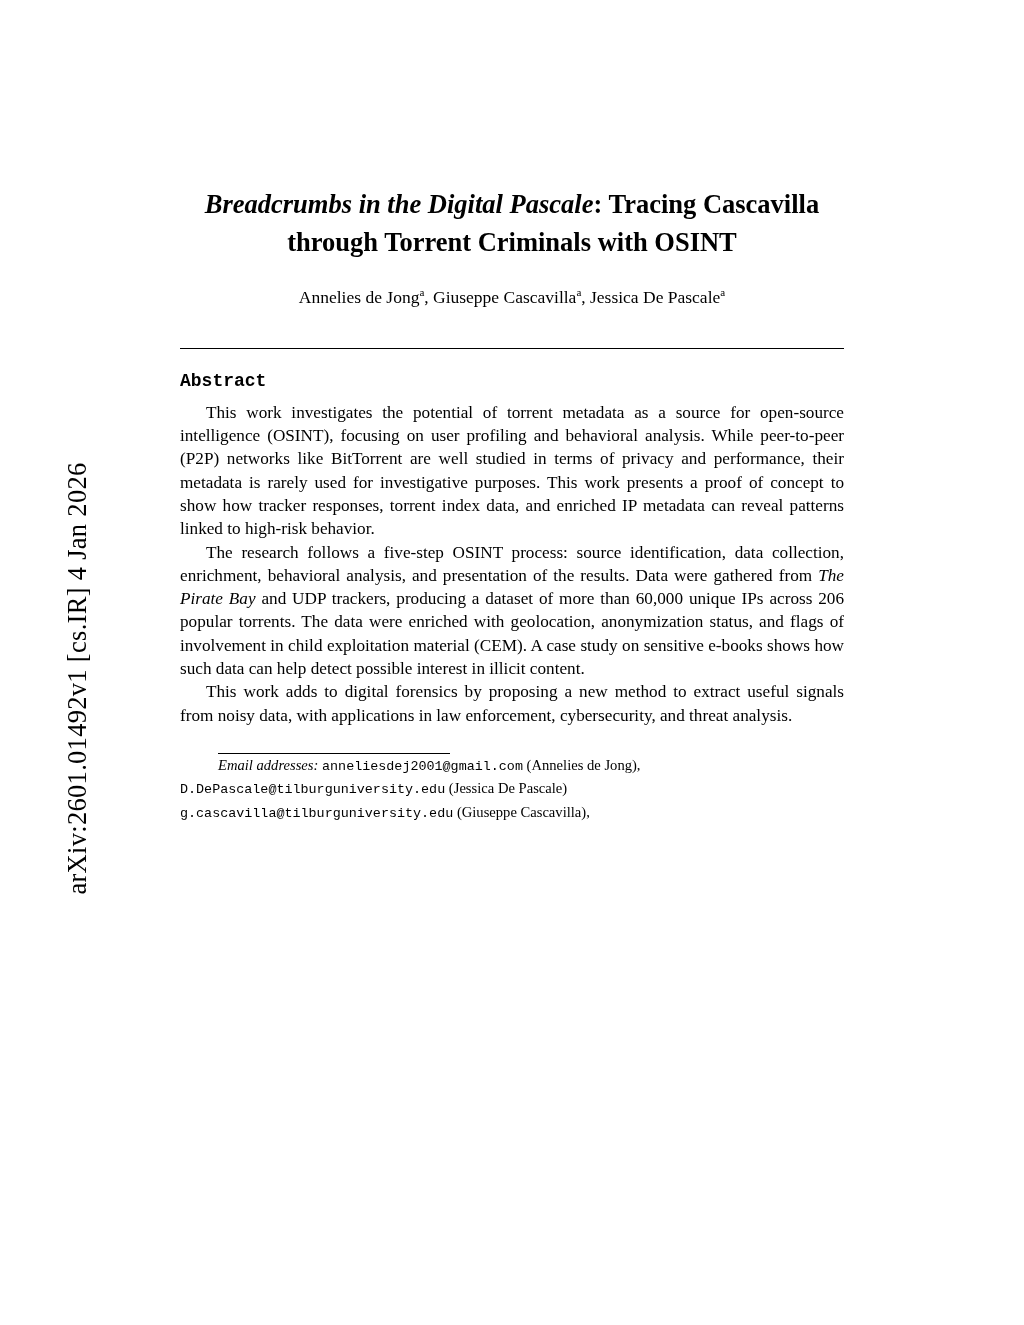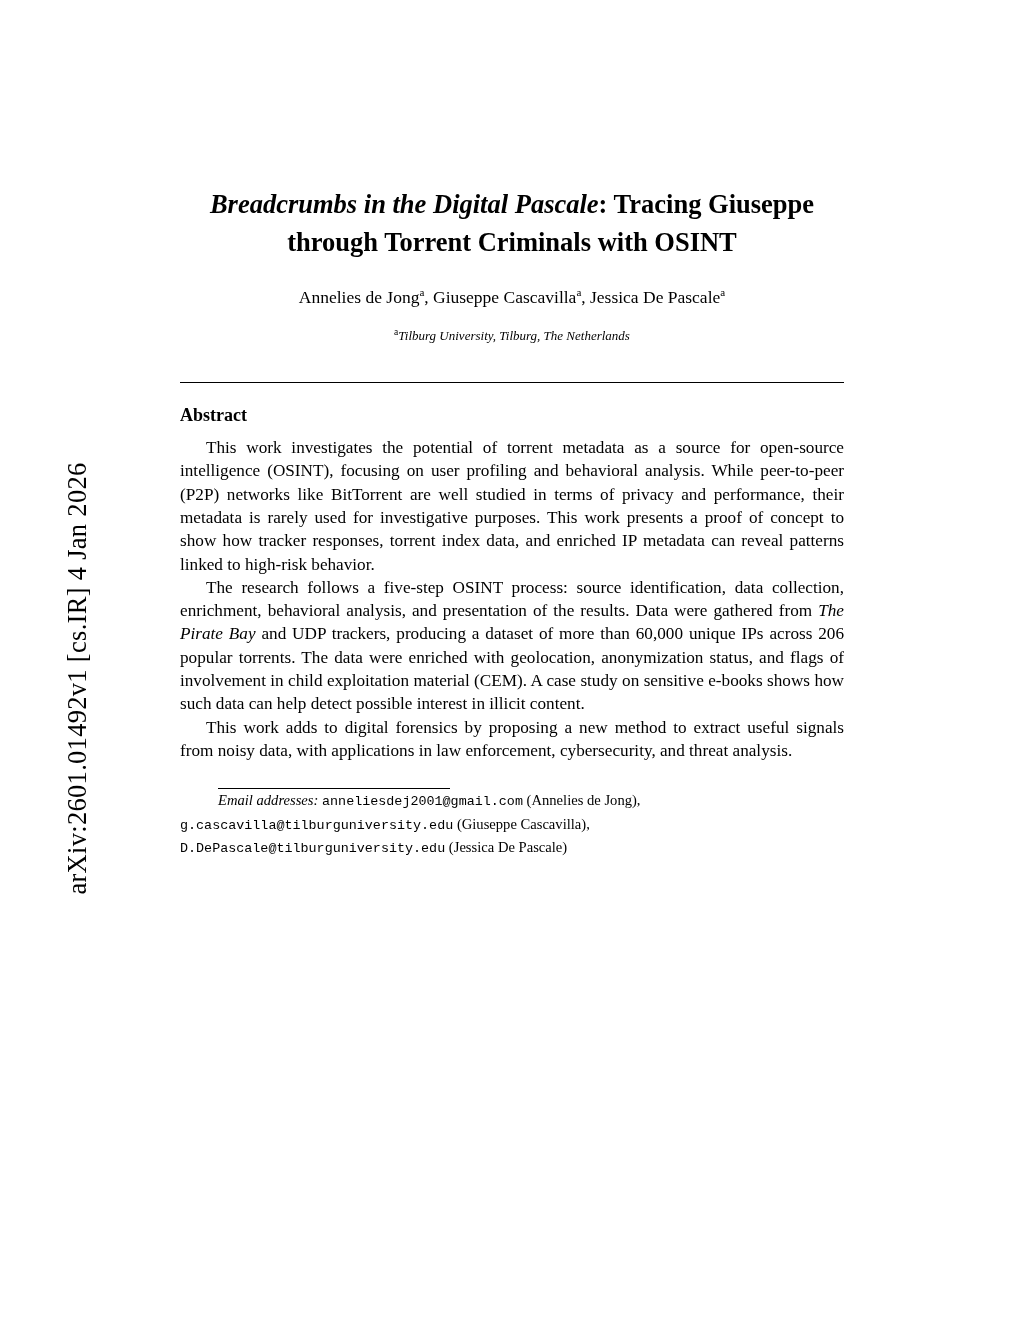--- a/index.html
+++ b/index.html
@@ -74,21 +74,21 @@
   .rule {
     border: none;
     border-top: 1px solid #000;
     margin: 38px 0 0 0;
     width: 100%;
   }
   .abstract-head {
     font-size: 18px;
     font-weight: bold;
     margin-top: 22px;
-    font-family: Liberation Serif, serif;
+    font-family: Liberation Mono, monospace;
   }
   .abstract-body p {
     font-size: 17.2px;
     line-height: 1.355;
     text-align: justify;
     margin: 0;
     text-indent: 26px;
     hyphens: manual;
   }
   .abstract-body p:first-child {
@@ -122,54 +122,51 @@
 </head>
 <body>
 
 <div class="page">
 
   <div class="arxiv-stamp">arXiv:2601.01492v1  [cs.IR]  4 Jan 2026</div>
 
   <div class="content">
 
     <h1 class="title">
-      <span class="it">Breadcrumbs in the Digital Pascale</span><span>: Tracing Giuseppe</span><br>
+      <span class="it">Breadcrumbs in the Digital Pascale</span><span>: Tracing Cascavilla</span><br>
       <span>through Torrent Criminals with OSINT</span>
     </h1>
 
     <div class="authors">
       <span>Annelies de Jong</span><sup>a</sup><span>, Giuseppe Cascavilla</span><sup>a</sup><span>, Jessica De Pascale</span><sup>a</sup>
     </div>
 
-    <div class="affil">
-      <sup>a</sup><span>Tilburg University, Tilburg, The Netherlands</span>
-    </div>
 
     <hr class="rule">
 
     <div class="abstract-head">Abstract</div>
 
     <div class="abstract-body">
       <p>This work investigates the potential of torrent metadata as a source for open-source intelligence (OSINT), focusing on user profiling and behavioral analysis. While peer-to-peer (P2P) networks like BitTorrent are well studied in terms of privacy and performance, their metadata is rarely used for investigative purposes. This work presents a proof of concept to show how tracker responses, torrent index data, and enriched IP metadata can reveal patterns linked to high-risk behavior.</p>
       <p>The research follows a five-step OSINT process: source identification, data collection, enrichment, behavioral analysis, and presentation of the results. Data were gathered from <span class="it">The Pirate Bay</span> and UDP trackers, producing a dataset of more than 60,000 unique IPs across 206 popular torrents. The data were enriched with geolocation, anonymization status, and flags of involvement in child exploitation material (CEM). A case study on sensitive e-books shows how such data can help detect possible interest in illicit content.</p>
       <p>This work adds to digital forensics by proposing a new method to extract useful signals from noisy data, with applications in law enforcement, cybersecurity, and threat analysis.</p>
     </div>
 
     <hr class="footnote-rule">
 
     <div class="footnotes">
       <div class="first-line">
         <span class="lbl">Email addresses:</span>
         <span class="mono">anneliesdej2001@gmail.com</span>
         <span>(Annelies de Jong),</span>
       </div>
       <div>
+        <span class="mono">D.DePascale@tilburguniversity.edu</span>
+        <span>(Jessica De Pascale)</span>
+      </div>
+      <div>
         <span class="mono">g.cascavilla@tilburguniversity.edu</span>
         <span>(Giuseppe Cascavilla),</span>
-      </div>
-      <div>
-        <span class="mono">D.DePascale@tilburguniversity.edu</span>
-        <span>(Jessica De Pascale)</span>
       </div>
     </div>
 
   </div>
 </div>
 
 </body></html>

